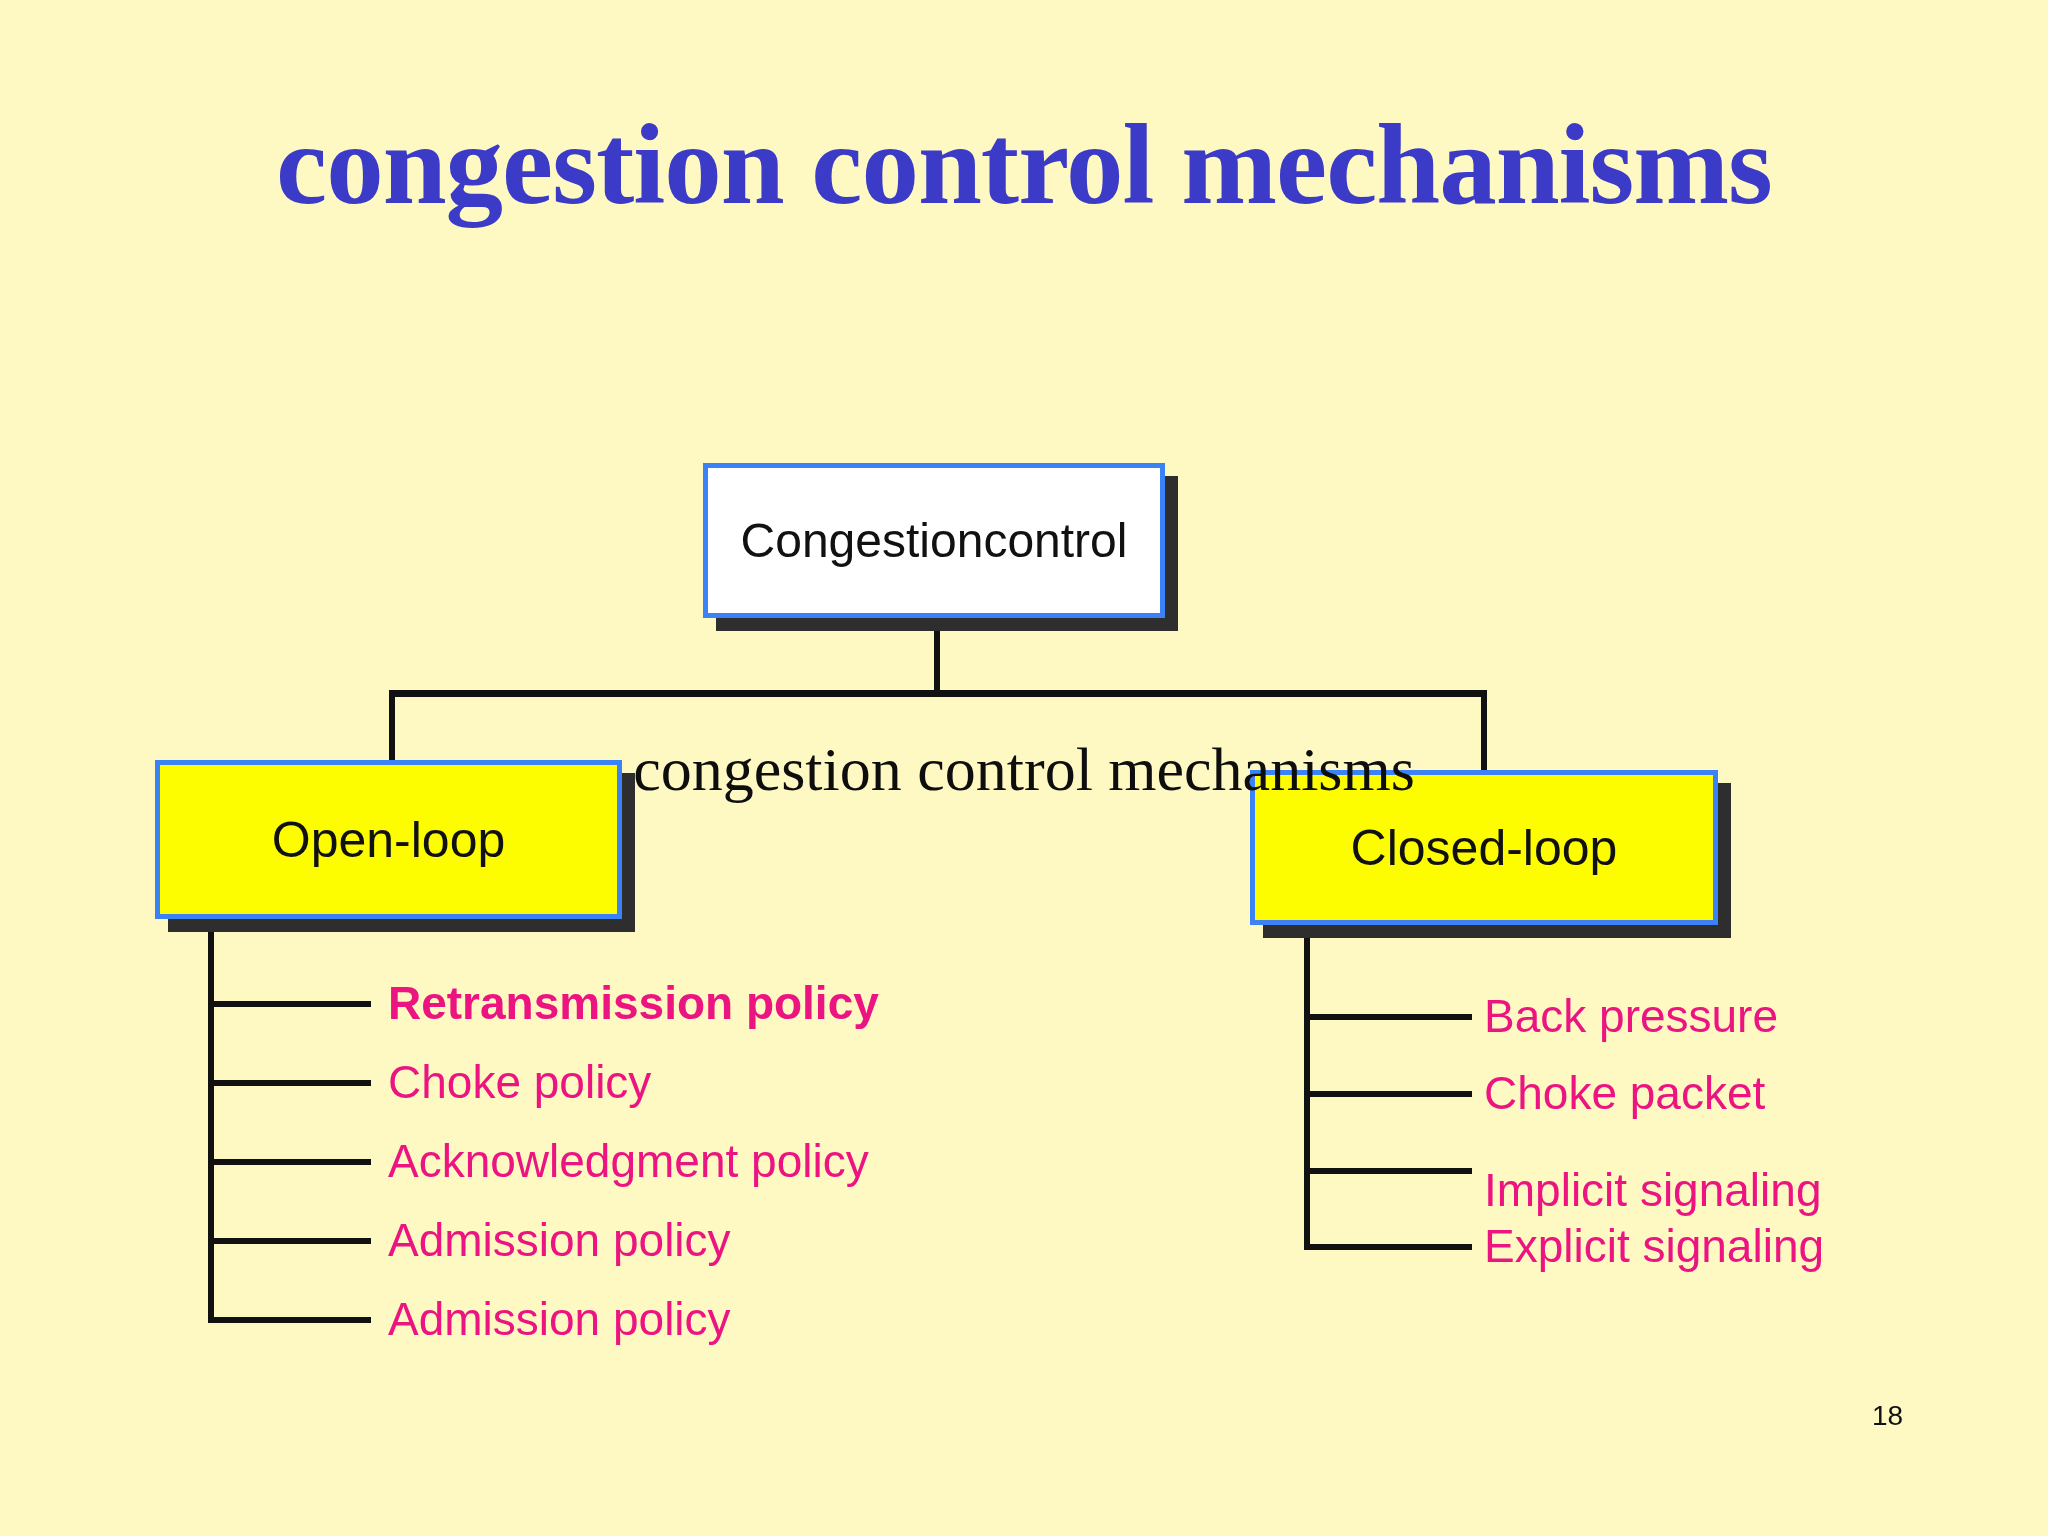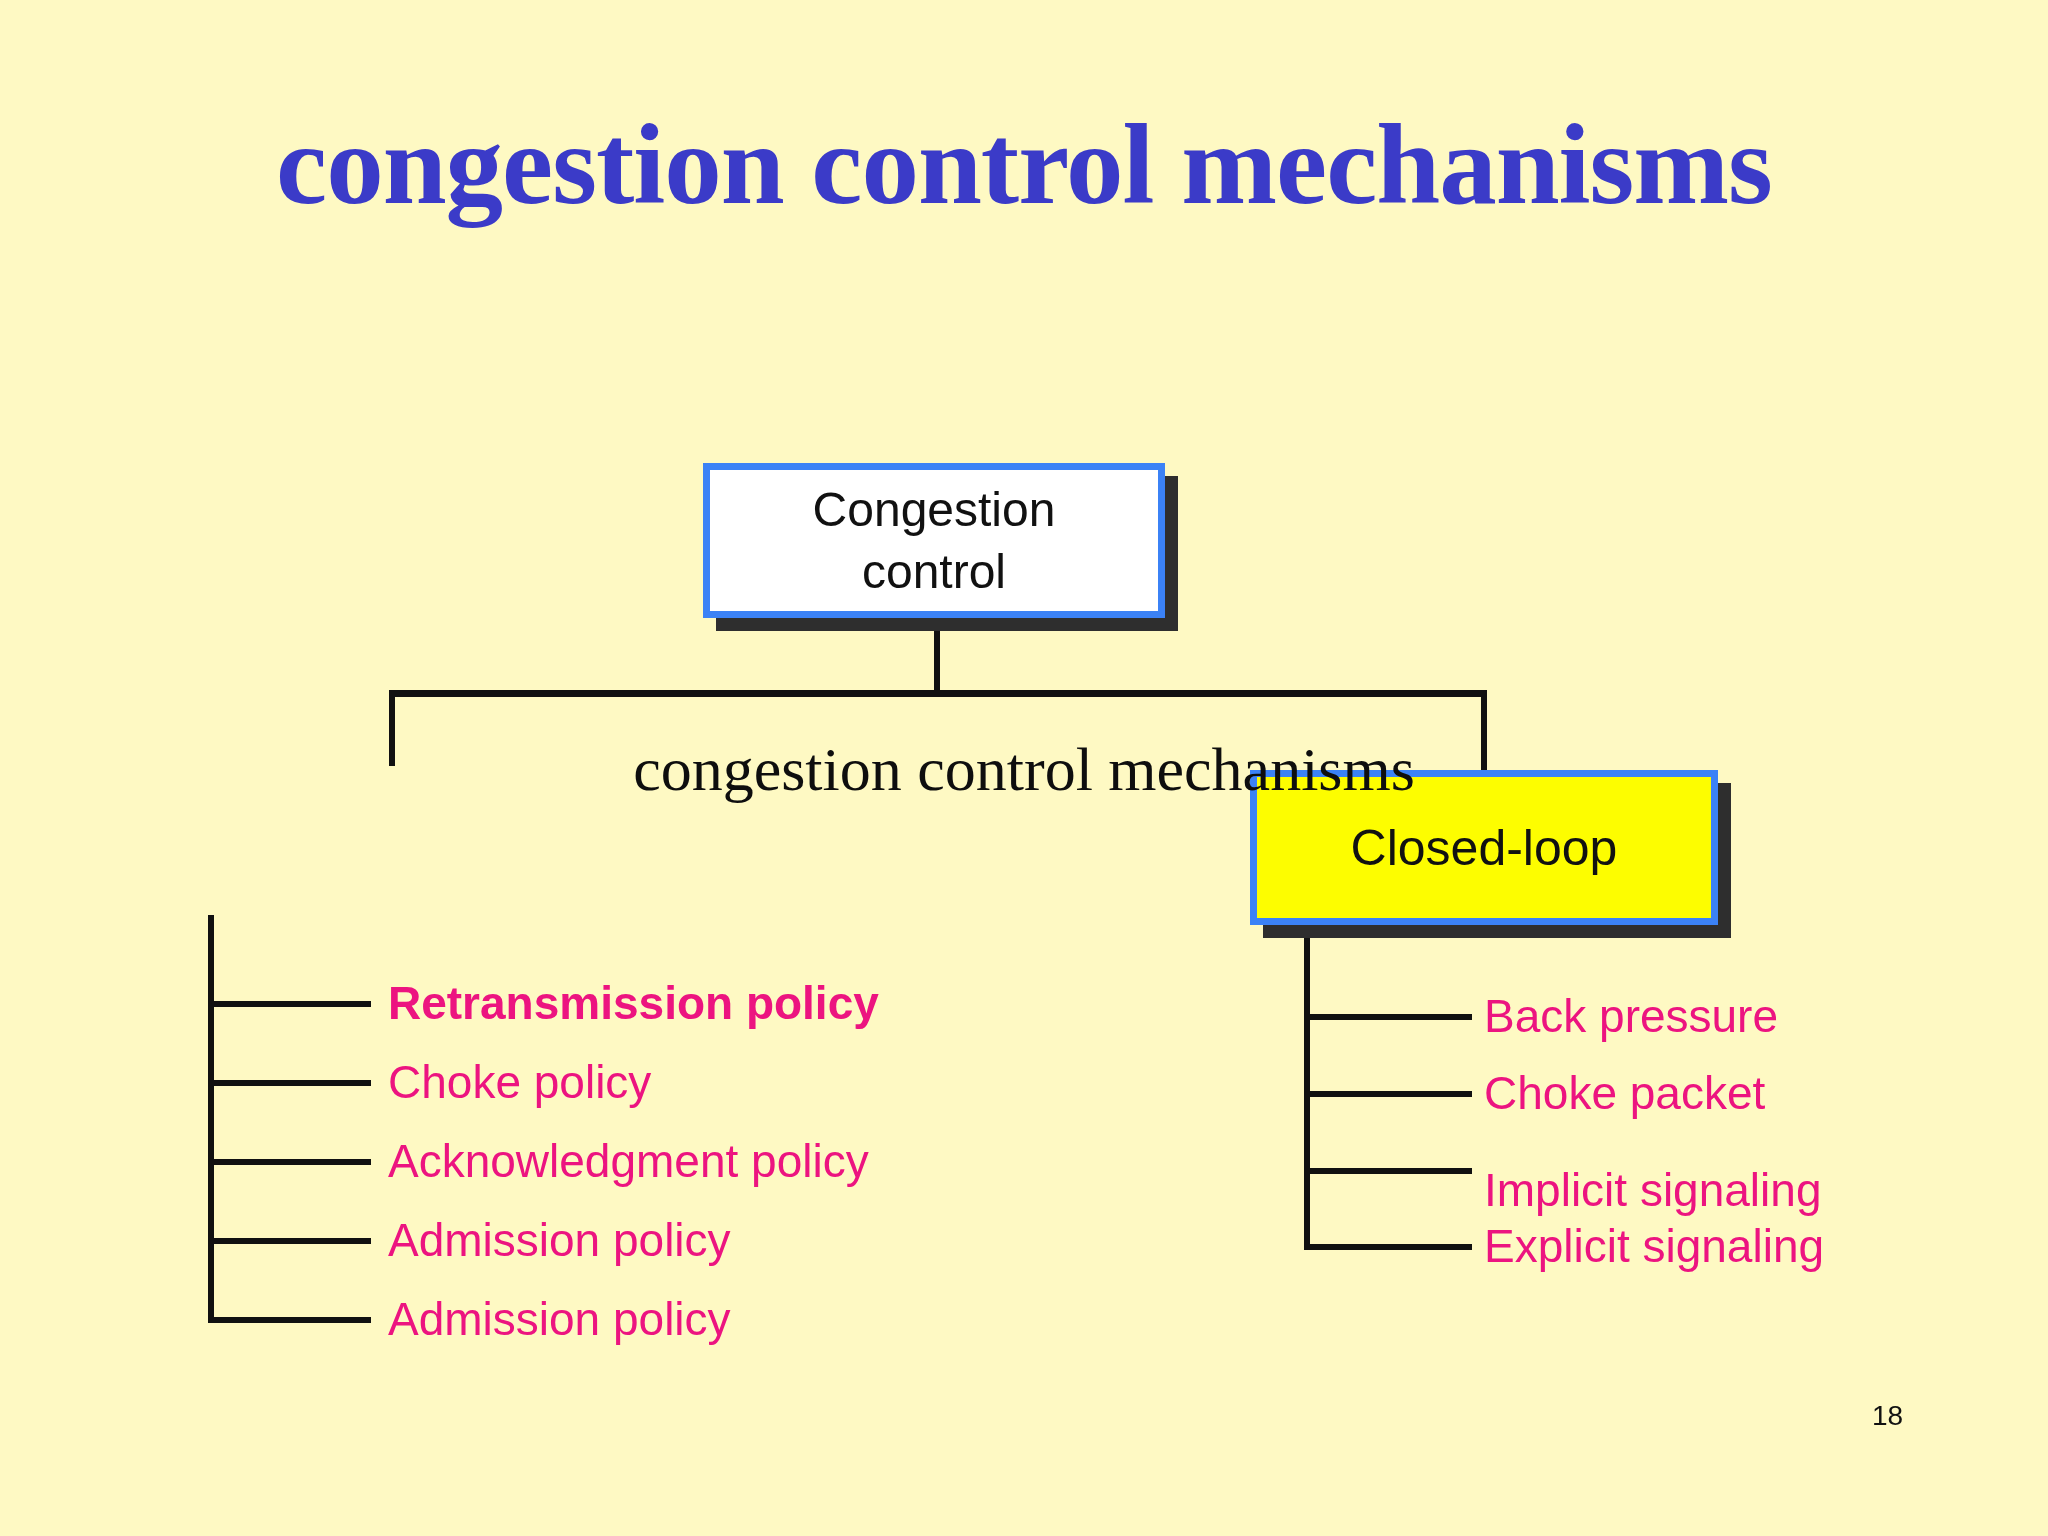--- a/index.html
+++ b/index.html
@@ -44,24 +44,24 @@
     line-height: 1.0;
     color: #0e0e0e;
     z-index: 30;
     pointer-events: none;
   }
 
   
   .node {
     position: absolute;
     box-sizing: border-box;
-    border: 7px solid #3b82f6;
+    border: 5px solid #3b82f6;
     box-shadow: 13px 13px 0 #2e2e2e;
     display: flex;
-    flex-direction: column;
+    flex-direction: row;
     align-items: center;
     justify-content: center;
     text-align: center;
     color: #111111;
     z-index: 10;
   }
   .node.root {
     left: 703px;
     top: 463px;
     width: 462px;
@@ -122,20 +122,23 @@
   <div class="node root">
     <div>Congestion</div>
     <div>control</div>
   </div>
 
   <div class="line" style="left:934px; top:616px; width:6px; height:80px;"></div>
   <div class="line" style="left:389px; top:690px; width:1098px; height:7px;"></div>
   <div class="line" style="left:389px; top:690px; width:6px; height:76px;"></div>
   <div class="line" style="left:1481px; top:690px; width:6px; height:86px;"></div>
 
+  <div class="node yellow open">
+    <div>Open-loop</div>
+  </div>
   <div class="node yellow closed">
     <div>Closed-loop</div>
   </div>
 
   <div class="caption">congestion control mechanisms</div>
 
   <div class="line" style="left:208px; top:915px; width:6px; height:408px;"></div>
   <div class="line" style="left:208px; top:1001px; width:163px; height:6px;"></div>
   <div class="line" style="left:208px; top:1080px; width:163px; height:6px;"></div>
   <div class="line" style="left:208px; top:1159px; width:163px; height:6px;"></div>

